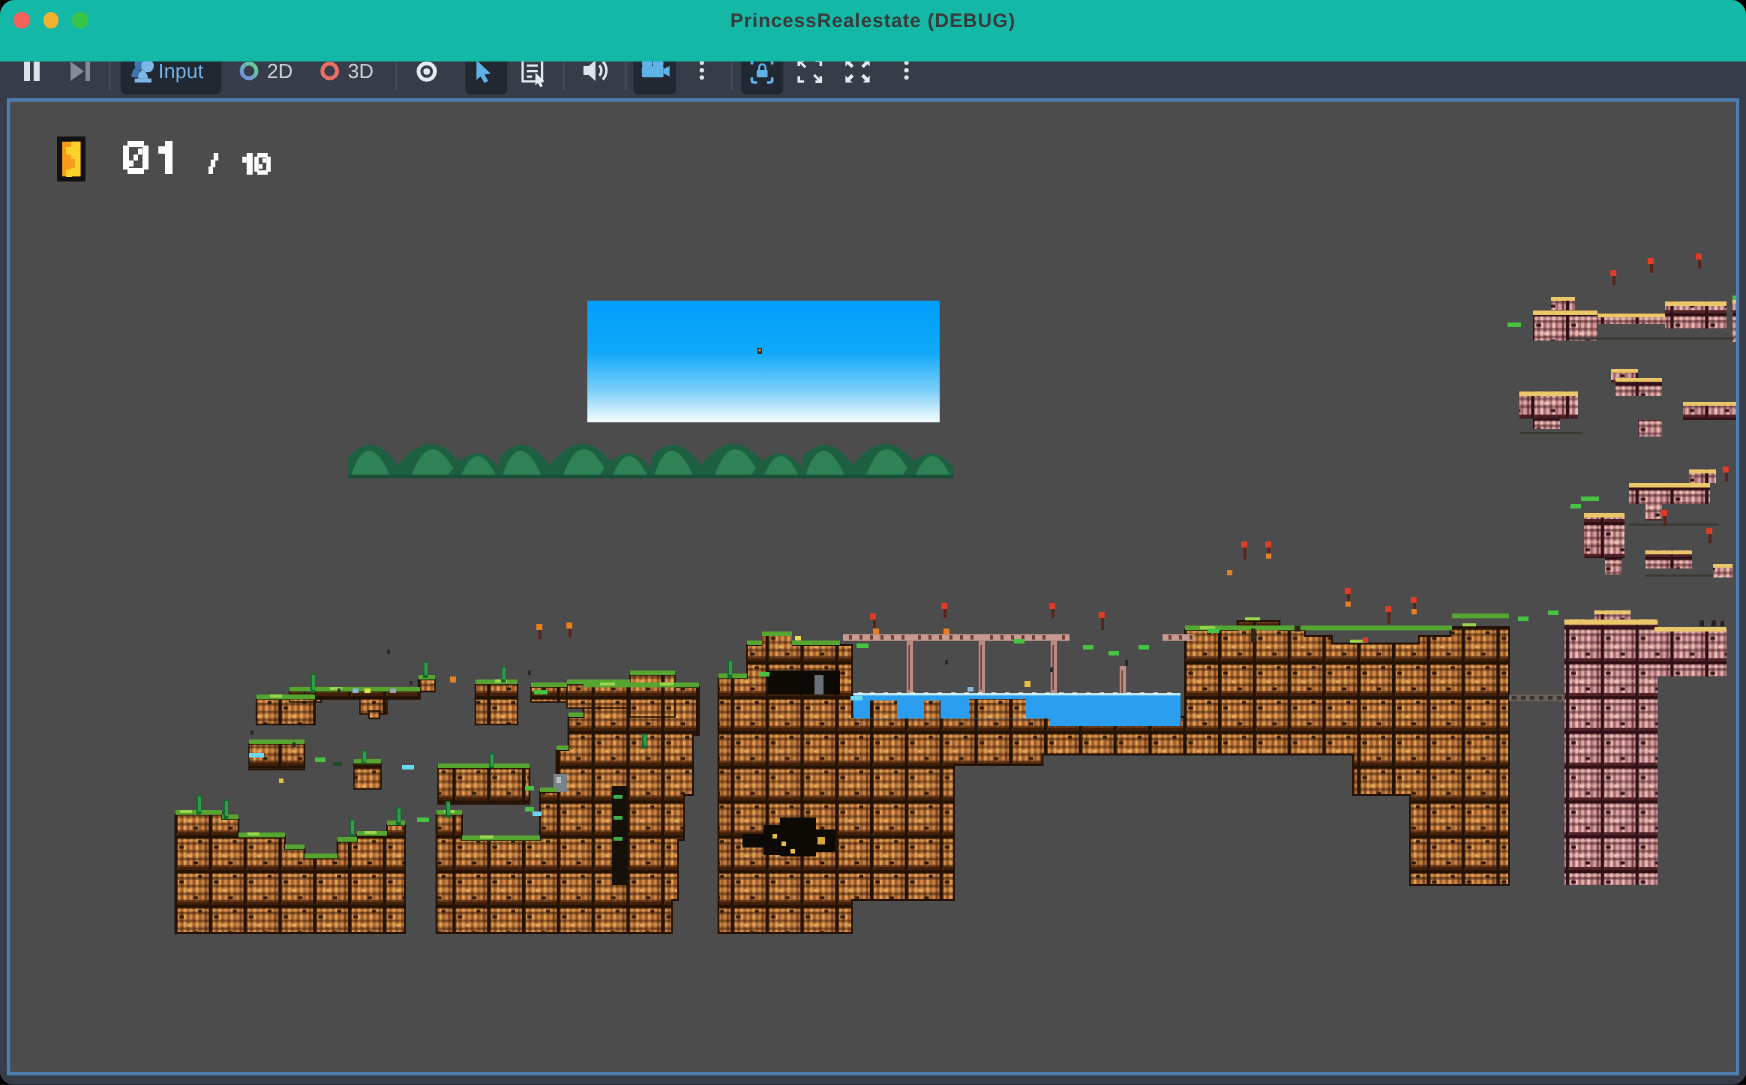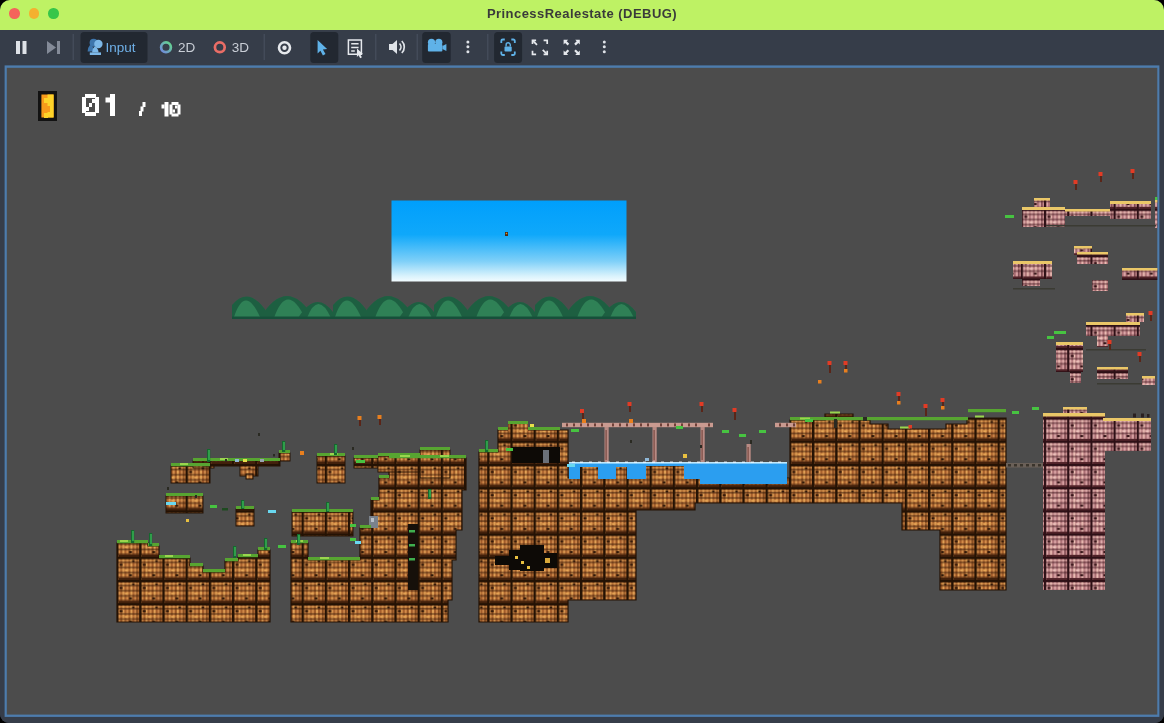--- a/index.html
+++ b/index.html
@@ -1,18 +1,18 @@
 <!DOCTYPE html>
 <html><head>
 <meta charset="utf-8">
 <style>
 html,body{margin:0;padding:0;background:#000;width:1164px;height:723px;overflow:hidden;}
 *{box-sizing:border-box;}
 .win{position:absolute;left:0;top:0;width:1164px;height:723px;border-radius:10px 10px 9px 9px;overflow:hidden;background:#363d49;font-family:"Liberation Sans",sans-serif;}
-.titlebar{position:absolute;left:0;top:0;width:1164px;height:30px;background:#bef264;}
+.titlebar{position:absolute;left:0;top:0;width:1164px;height:41px;background:#14b8a6;}
 .title{position:absolute;left:0;top:0;width:100%;text-align:center;font-size:13px;font-weight:bold;color:#3a3a3a;line-height:27px;letter-spacing:0.45px;}
 .tl{position:absolute;top:8.3px;width:10.5px;height:10.5px;border-radius:50%;}
 svg{position:absolute;left:0;top:0;}
 </style>
 </head>
 <body>
 <div class="win">
 <svg width="1164" height="723" viewBox="0 0 1164 723">
 <defs>
 <pattern id="brick" width="23.2" height="23.2" patternUnits="userSpaceOnUse">

